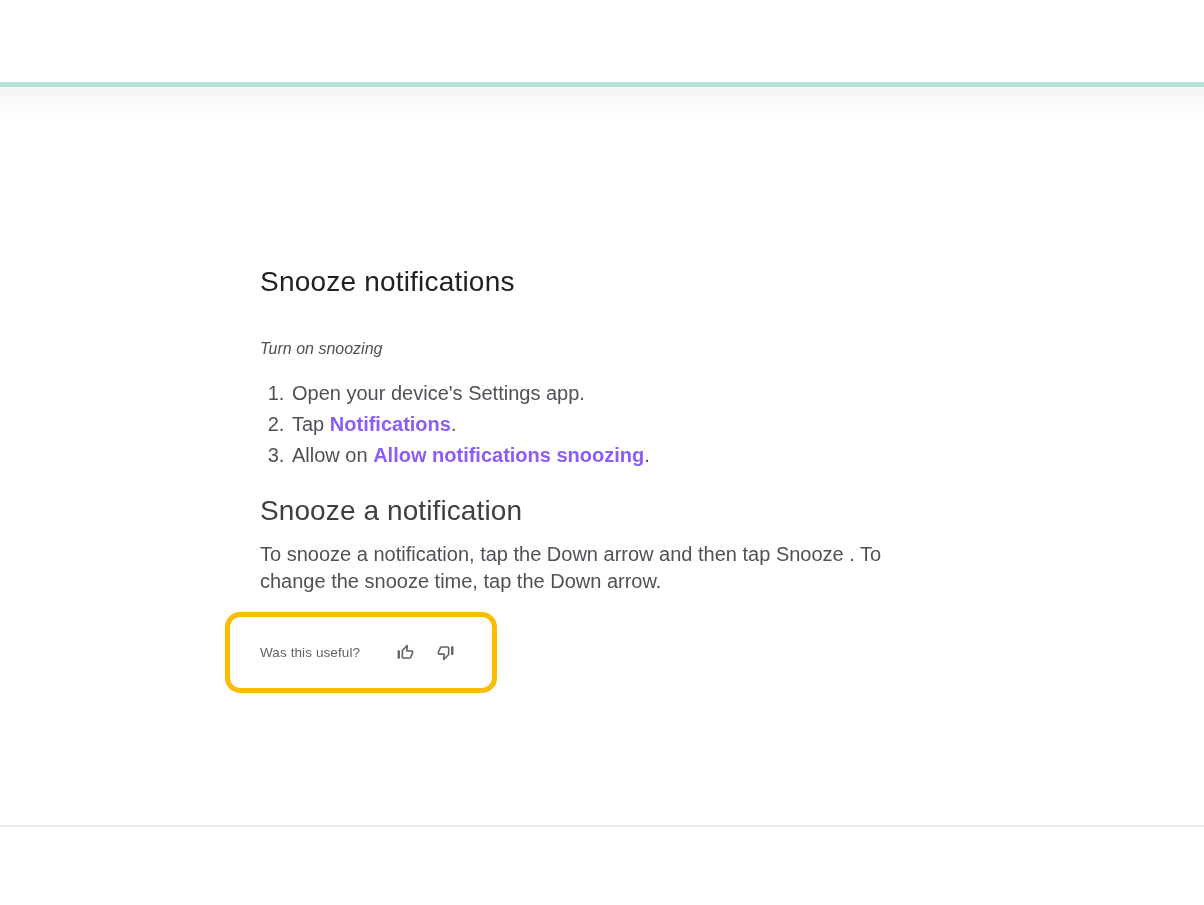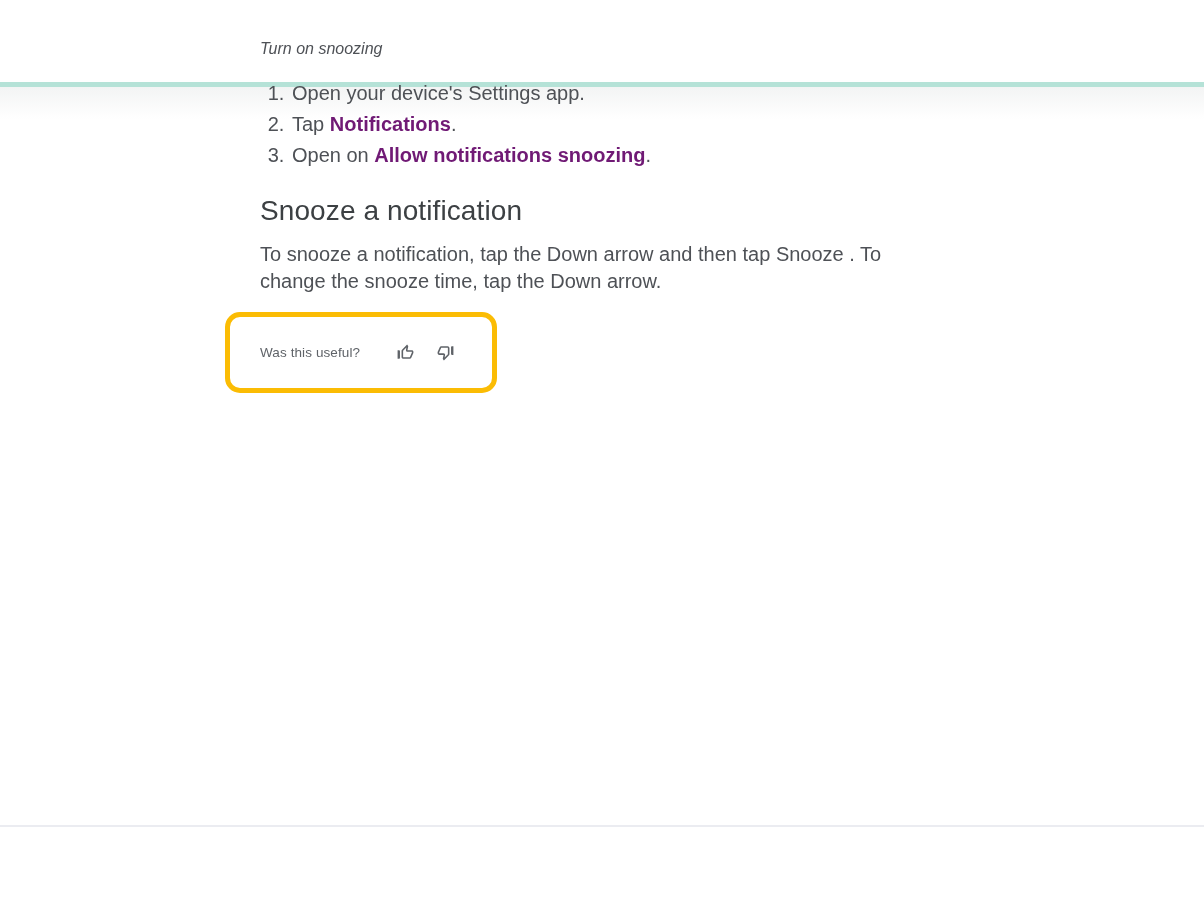--- a/index.html
+++ b/index.html
@@ -19,21 +19,21 @@
   
   .article { position: absolute; left: 260px; top: 0; width: 662px; }
   .article-title {
     margin-top: 263px; font-size: 28px; line-height: 37px; font-weight: 400;
     color: #202124; letter-spacing: 0.2px;
   }
   .intro { margin-top: 39px; font-size: 16px; line-height: 20px; color: #4e5156; font-style: italic; }
 
   ol.steps { margin-top: 19px; padding-left: 30px; font-size: 20px; color: #4e5156; }
   ol.steps li { line-height: 31px; padding-left: 2px; }
-  ol.steps b { color: #701a75; font-weight: 700; }
+  ol.steps b { color: #8b5cf6; font-weight: 700; }
 
   .section-heading {
     margin-top: 26px; font-size: 28px; line-height: 28px; font-weight: 400;
     color: #3c4043; letter-spacing: 0.1px;
   }
   .section-body { margin-top: 16px; font-size: 20px; line-height: 27px; color: #4e5156; width: 660px; }
 
   
   .feedback-annotation {
     position: relative; margin-top: 17px; margin-left: -35px;
@@ -57,27 +57,28 @@
 </head>
 <body>
 
 <div class="viewport">
 
   <div class="header-accent"></div>
   <div class="header-shadow"></div>
 
   <div class="article">
 
+    <h1 class="article-title">Snooze notifications</h1>
 
     <p class="intro">Turn on snoozing</p>
 
     <ol class="steps">
       <li><span>Open your device's Settings app.</span><b></b><span></span></li>
       <li><span>Tap </span><b>Notifications</b><span>.</span></li>
-      <li><span>Open on </span><b>Allow notifications snoozing</b><span>.</span></li>
+      <li><span>Allow on </span><b>Allow notifications snoozing</b><span>.</span></li>
     </ol>
 
     <h2 class="section-heading">Snooze a notification</h2>
 
     <p class="section-body">To snooze a notification, tap the Down arrow and then tap Snooze . To change the snooze time, tap the Down arrow.</p>
 
     <div class="feedback-annotation">
       <span class="feedback-question">Was this useful?</span>
       <span class="feedback-buttons">
         <button class="icon-btn" aria-label="Yes">

